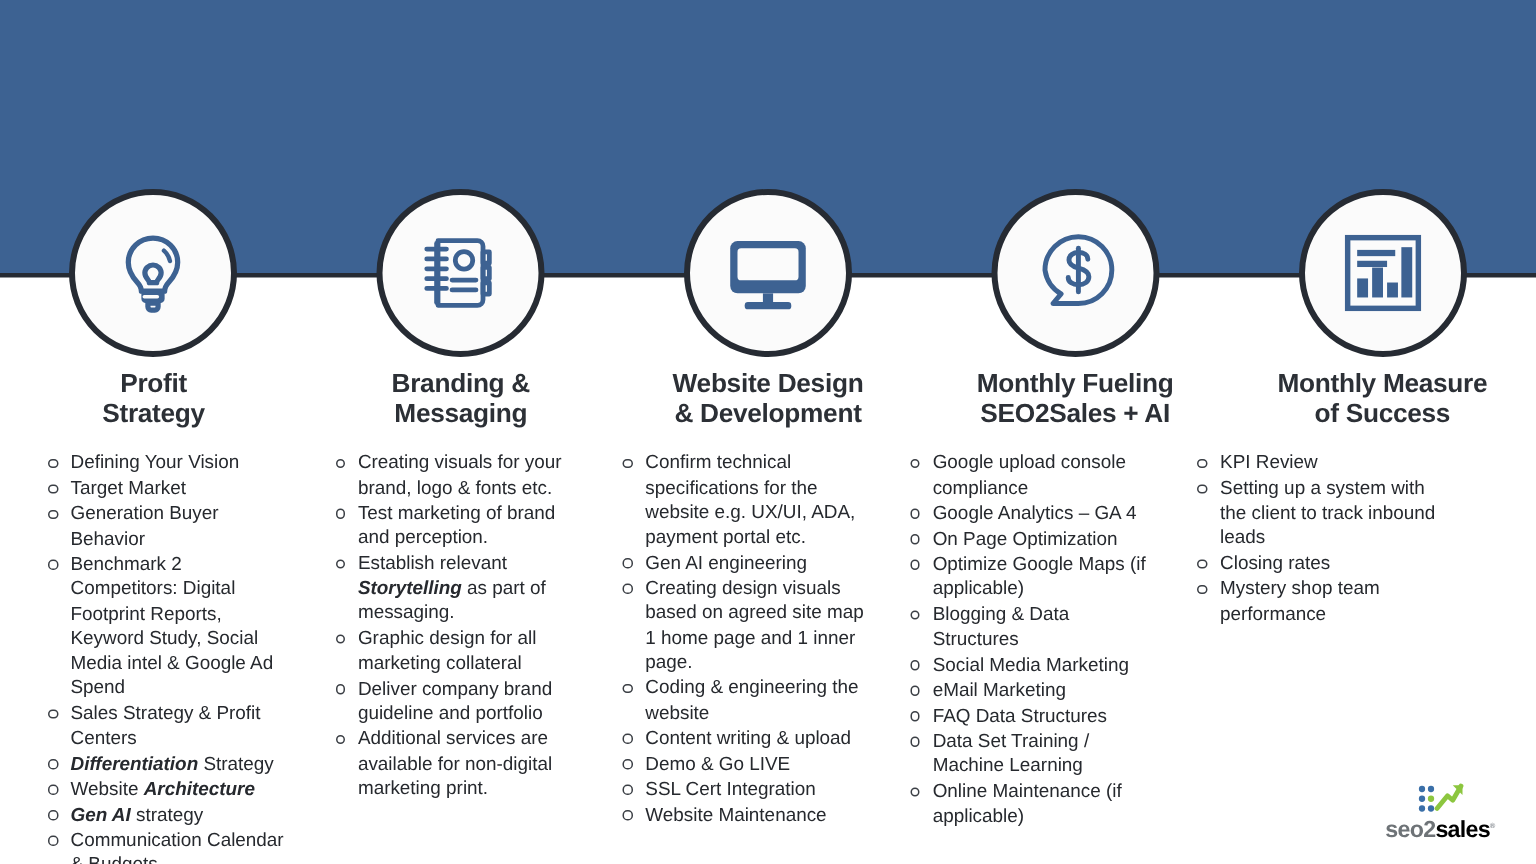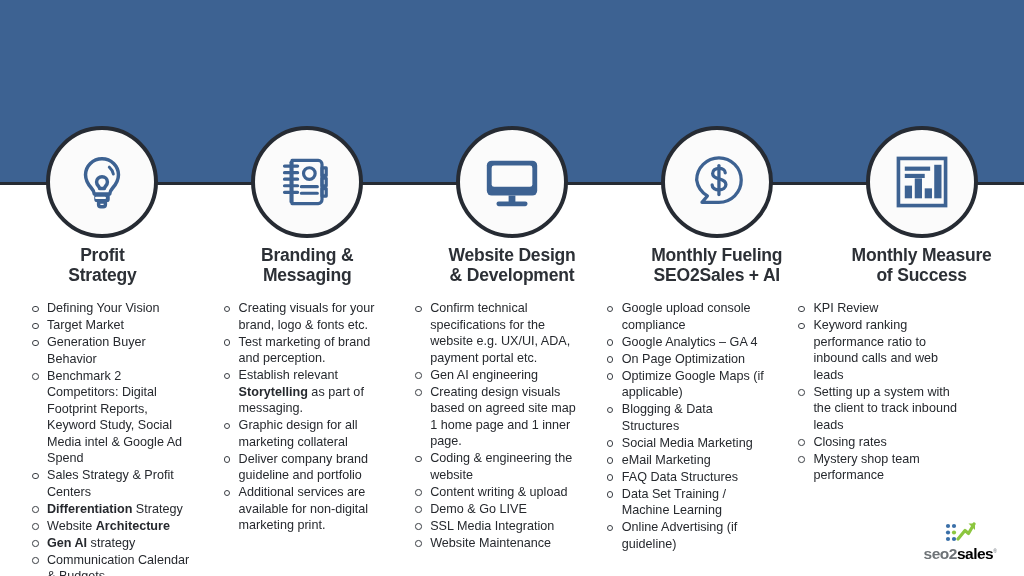--- a/index.html
+++ b/index.html
@@ -95,21 +95,21 @@
     margin-bottom:0.5px;
   }
   ul.bullets li::before {
     content:"";
     position:absolute; left:2px; top:5.5px;
     width:4.5px; height:4.5px;
     border:1px solid #3b3f45;
     border-radius:50%;
     background:transparent;
   }
-  ul.bullets li b { font-weight:bold; }
+  ul.bullets li b { font-weight:bold; font-style:italic; }
   
   .logo {
     position:absolute; right:14px; bottom:10px;
     width:100px; height:44px;
     z-index:5;
     display:flex; flex-direction:column; align-items:center;
   }
   .logo-mark { width:40px; height:20px; }
   .logo-word {
     font-size:15.5px; font-weight:bold; letter-spacing:-0.5px;
@@ -247,42 +247,41 @@
         </ul>
     </div>
     <div class="col">
       <ul class="bullets">
           <li>Confirm technical specifications for the website e.g. UX/UI, ADA, payment portal etc.</li>
           <li>Gen AI engineering</li>
           <li>Creating design visuals based on agreed site map 1 home page and 1 inner page.</li>
           <li>Coding &amp; engineering the website</li>
           <li>Content writing &amp; upload</li>
           <li>Demo &amp; Go LIVE</li>
-          <li>SSL Media Integration</li>
+          <li>SSL Cert Integration</li>
           <li>Website Maintenance</li>
         </ul>
     </div>
     <div class="col">
       <ul class="bullets">
           <li>Google upload console compliance</li>
           <li>Google Analytics – GA 4</li>
           <li>On Page Optimization</li>
           <li>Optimize Google Maps (if applicable)</li>
           <li>Blogging &amp; Data Structures</li>
           <li>Social Media Marketing</li>
           <li>eMail Marketing</li>
           <li>FAQ Data Structures</li>
           <li>Data Set Training / Machine Learning</li>
-          <li>Online Advertising (if guideline)</li>
+          <li>Online Maintenance (if applicable)</li>
         </ul>
     </div>
     <div class="col">
       <ul class="bullets">
           <li>KPI Review</li>
-          <li>Keyword ranking performance ratio to inbound calls and web leads</li>
           <li>Setting up a system with the client to track inbound leads</li>
           <li>Closing rates</li>
           <li>Mystery shop team performance</li>
         </ul>
     </div>
   </div>
 
   <div class="logo">
     <span class="logo-mark">
       <svg width="40" height="20" viewBox="0 0 40 20" fill="none">

